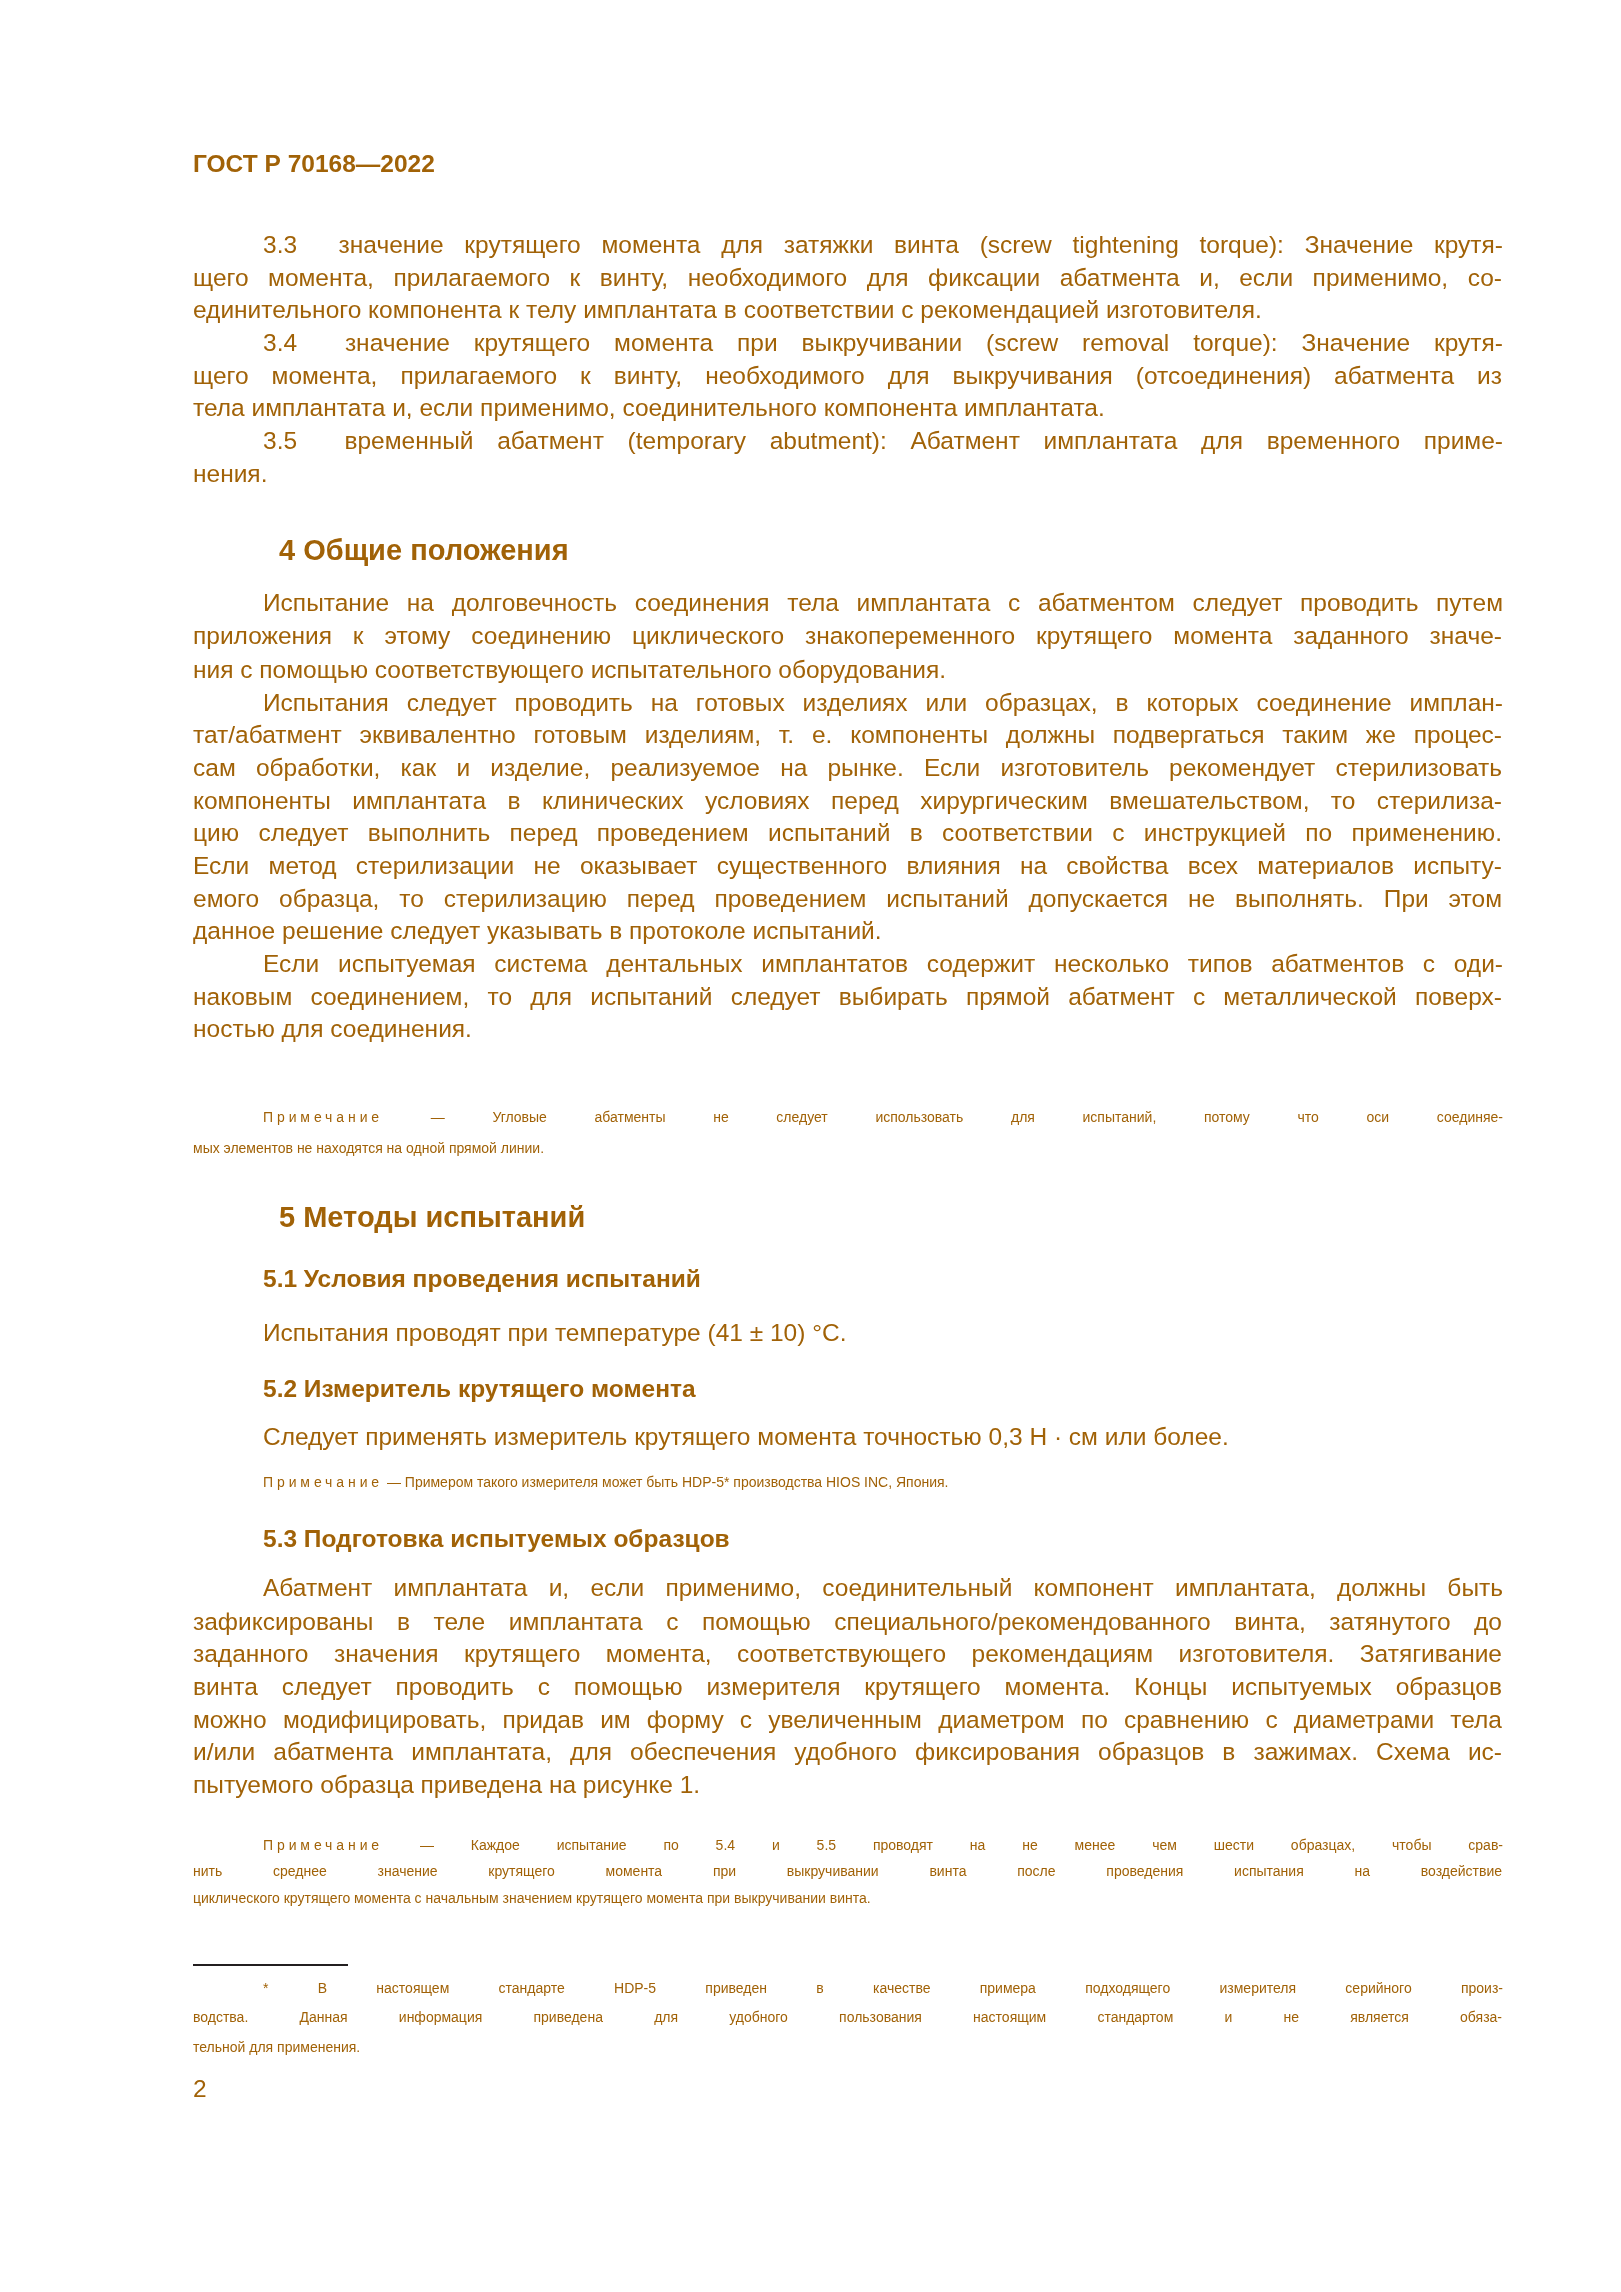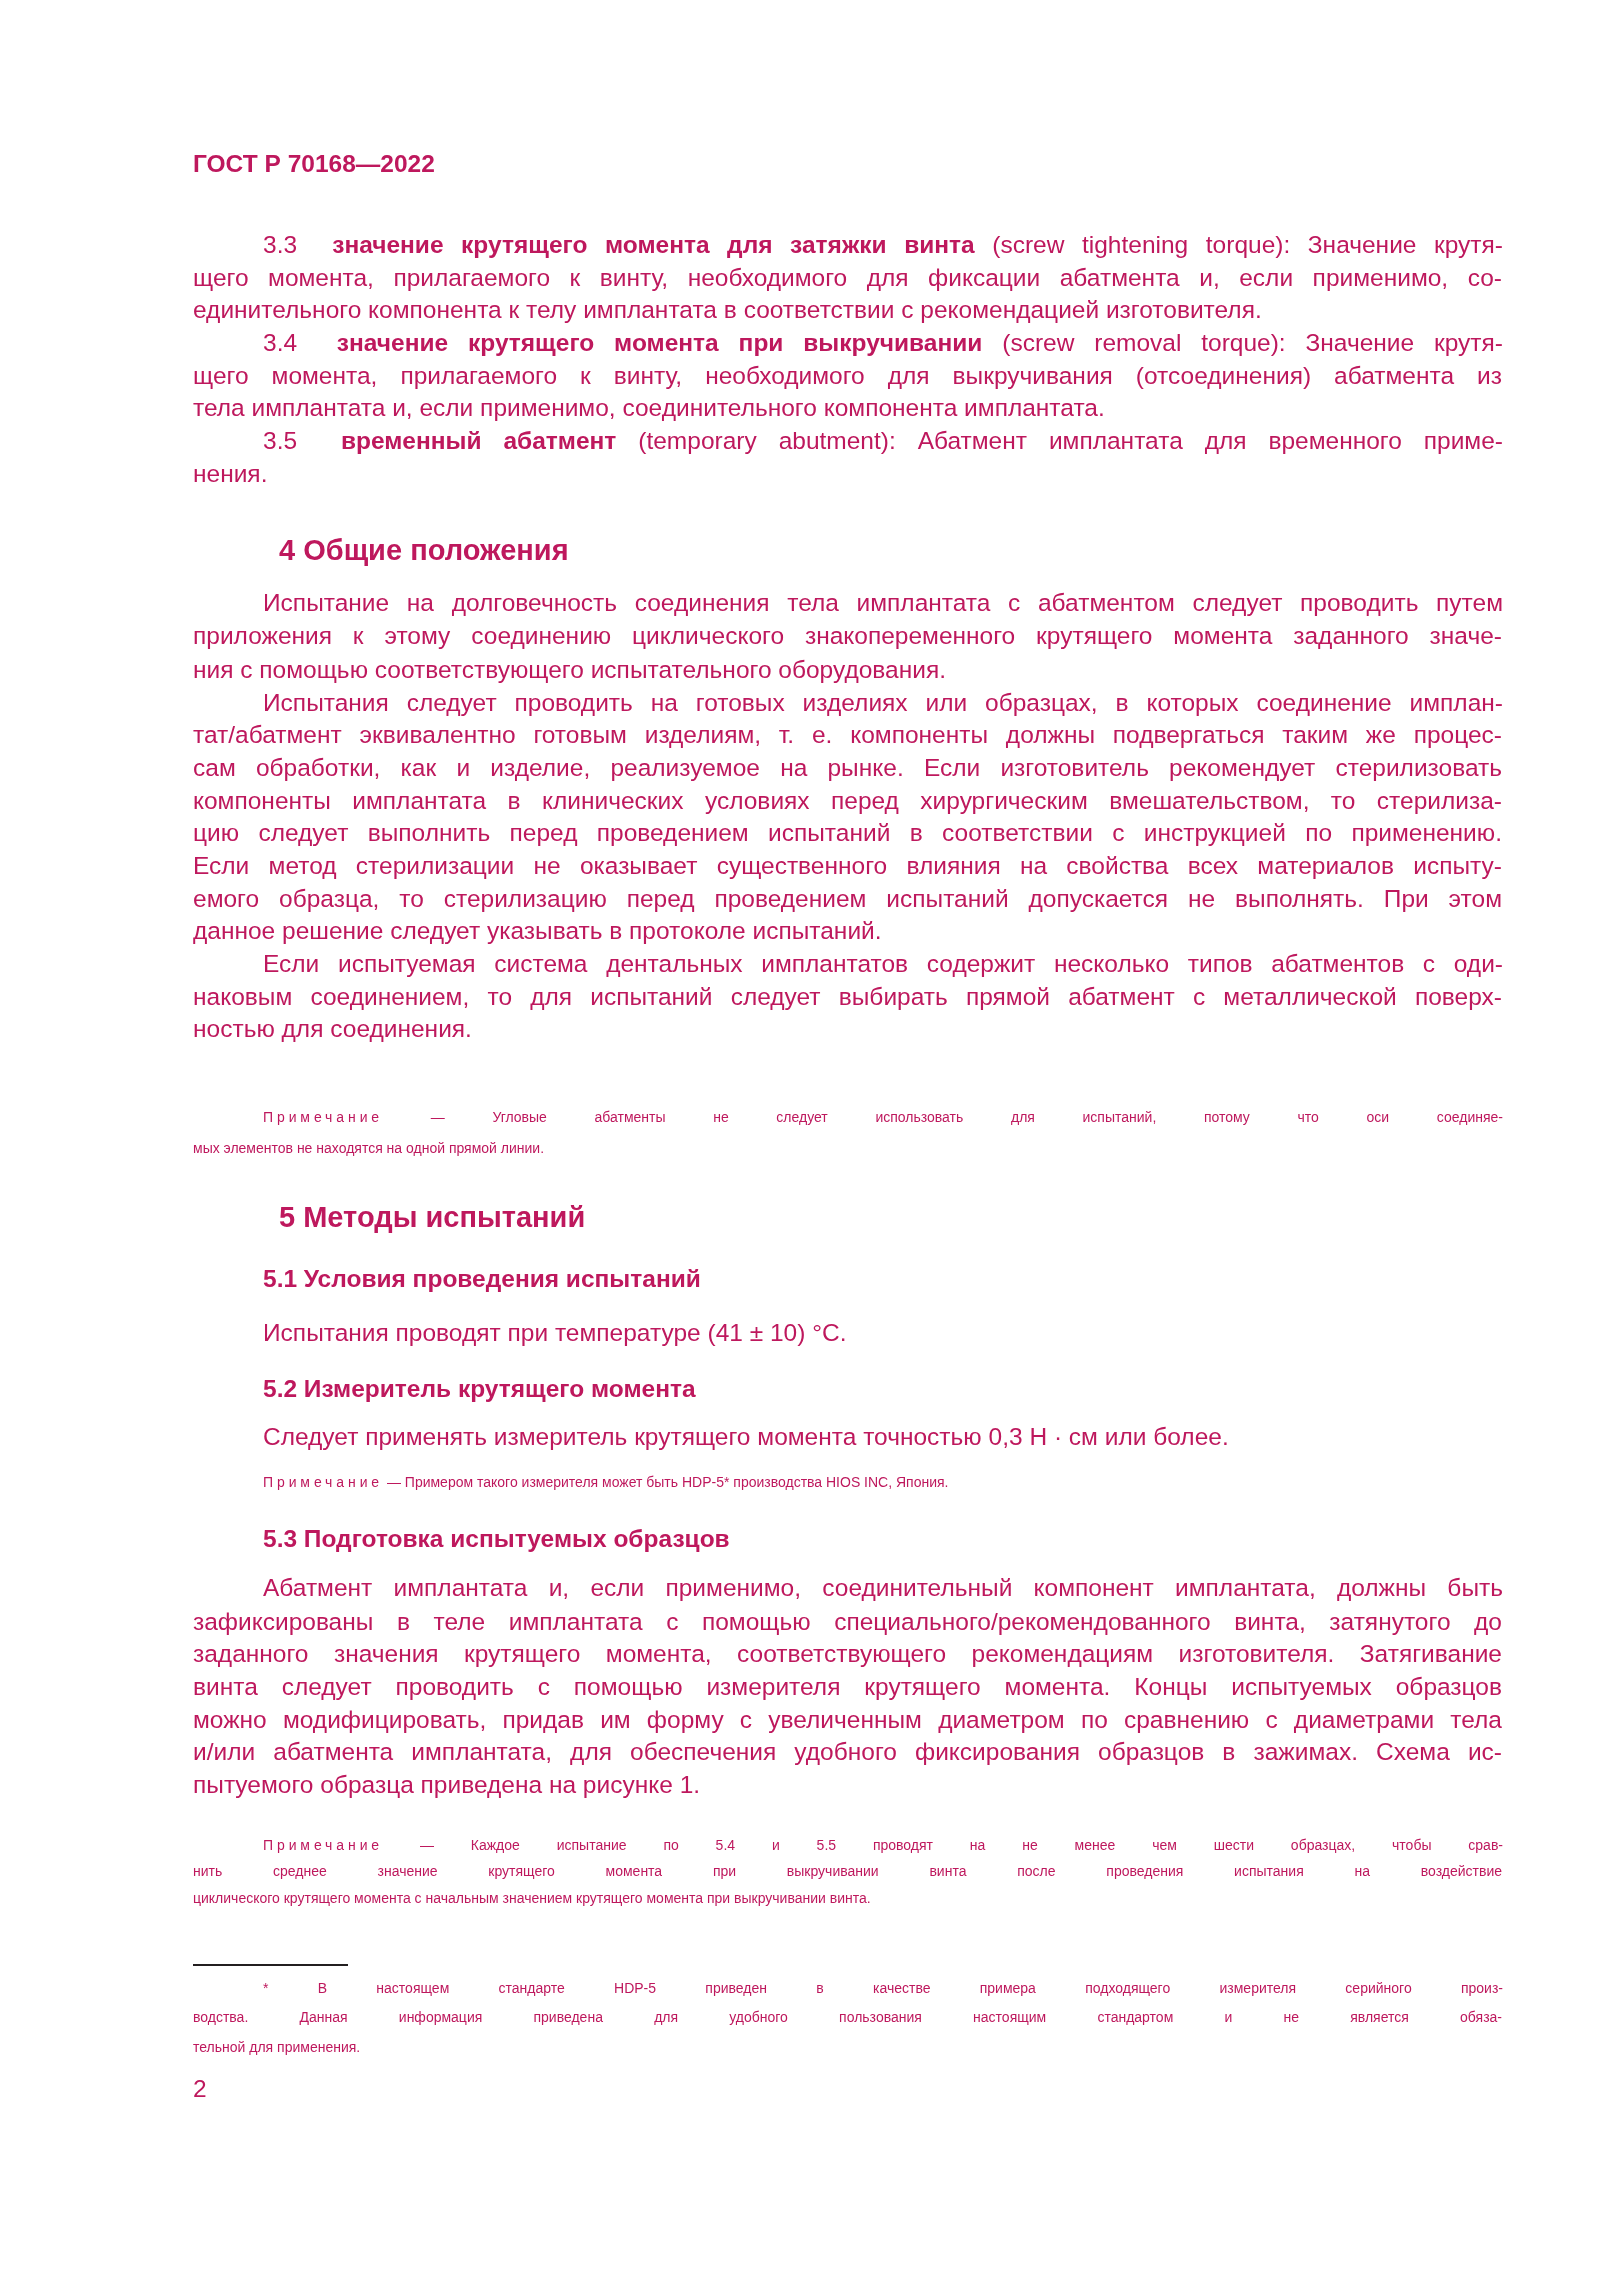--- a/index.html
+++ b/index.html
@@ -1,21 +1,21 @@
 <!DOCTYPE html>
 <html><head>
 <meta charset="utf-8">
 <style>
   html, body { margin: 0; padding: 0; background: #ffffff; }
   body { width: 1621px; height: 2293px; position: relative; overflow: hidden; }
-  .page { position: absolute; left: 0; top: 0; width: 1621px; height: 2293px; background: #ffffff; color: #be185d; font-family: "Liberation Sans", sans-serif; }
+  .page { position: absolute; left: 0; top: 0; width: 1621px; height: 2293px; background: #ffffff; color: #a16207; font-family: "Liberation Sans", sans-serif; }
   .ln { position: absolute; left: 193px; width: 1309px; white-space: nowrap; font-size: 24.5px; line-height: 33px; height: 33px; }
   .j { text-align: justify; text-align-last: justify; white-space: normal; overflow: hidden; }
   .ind { left: 263px; width: 1240px; }
-  .b { font-weight: bold; }
+  .b { font-weight: normal; }
   .hdr { position: absolute; left: 193px; top: 147px; font-size: 24.5px; font-weight: bold; line-height: 33px; }
   .h1 { position: absolute; left: 263px; font-size: 29px; font-weight: bold; line-height: 39px; height: 39px; white-space: nowrap; margin-left: 16px; }
   .h2 { position: absolute; left: 263px; font-size: 24.5px; font-weight: bold; line-height: 33px; height: 33px; white-space: nowrap; }
   .note { font-size: 14px; line-height: 27.4px; height: 27.4px; }
   .sp { letter-spacing: 3.9px; }
   .rule { position: absolute; left: 193px; top: 1964px; width: 155px; height: 2px; background: #231f20; }
   .pgnum { position: absolute; left: 193px; top: 2072px; font-size: 24.5px; line-height: 33px; }
 </style>
 </head>
 <body>

